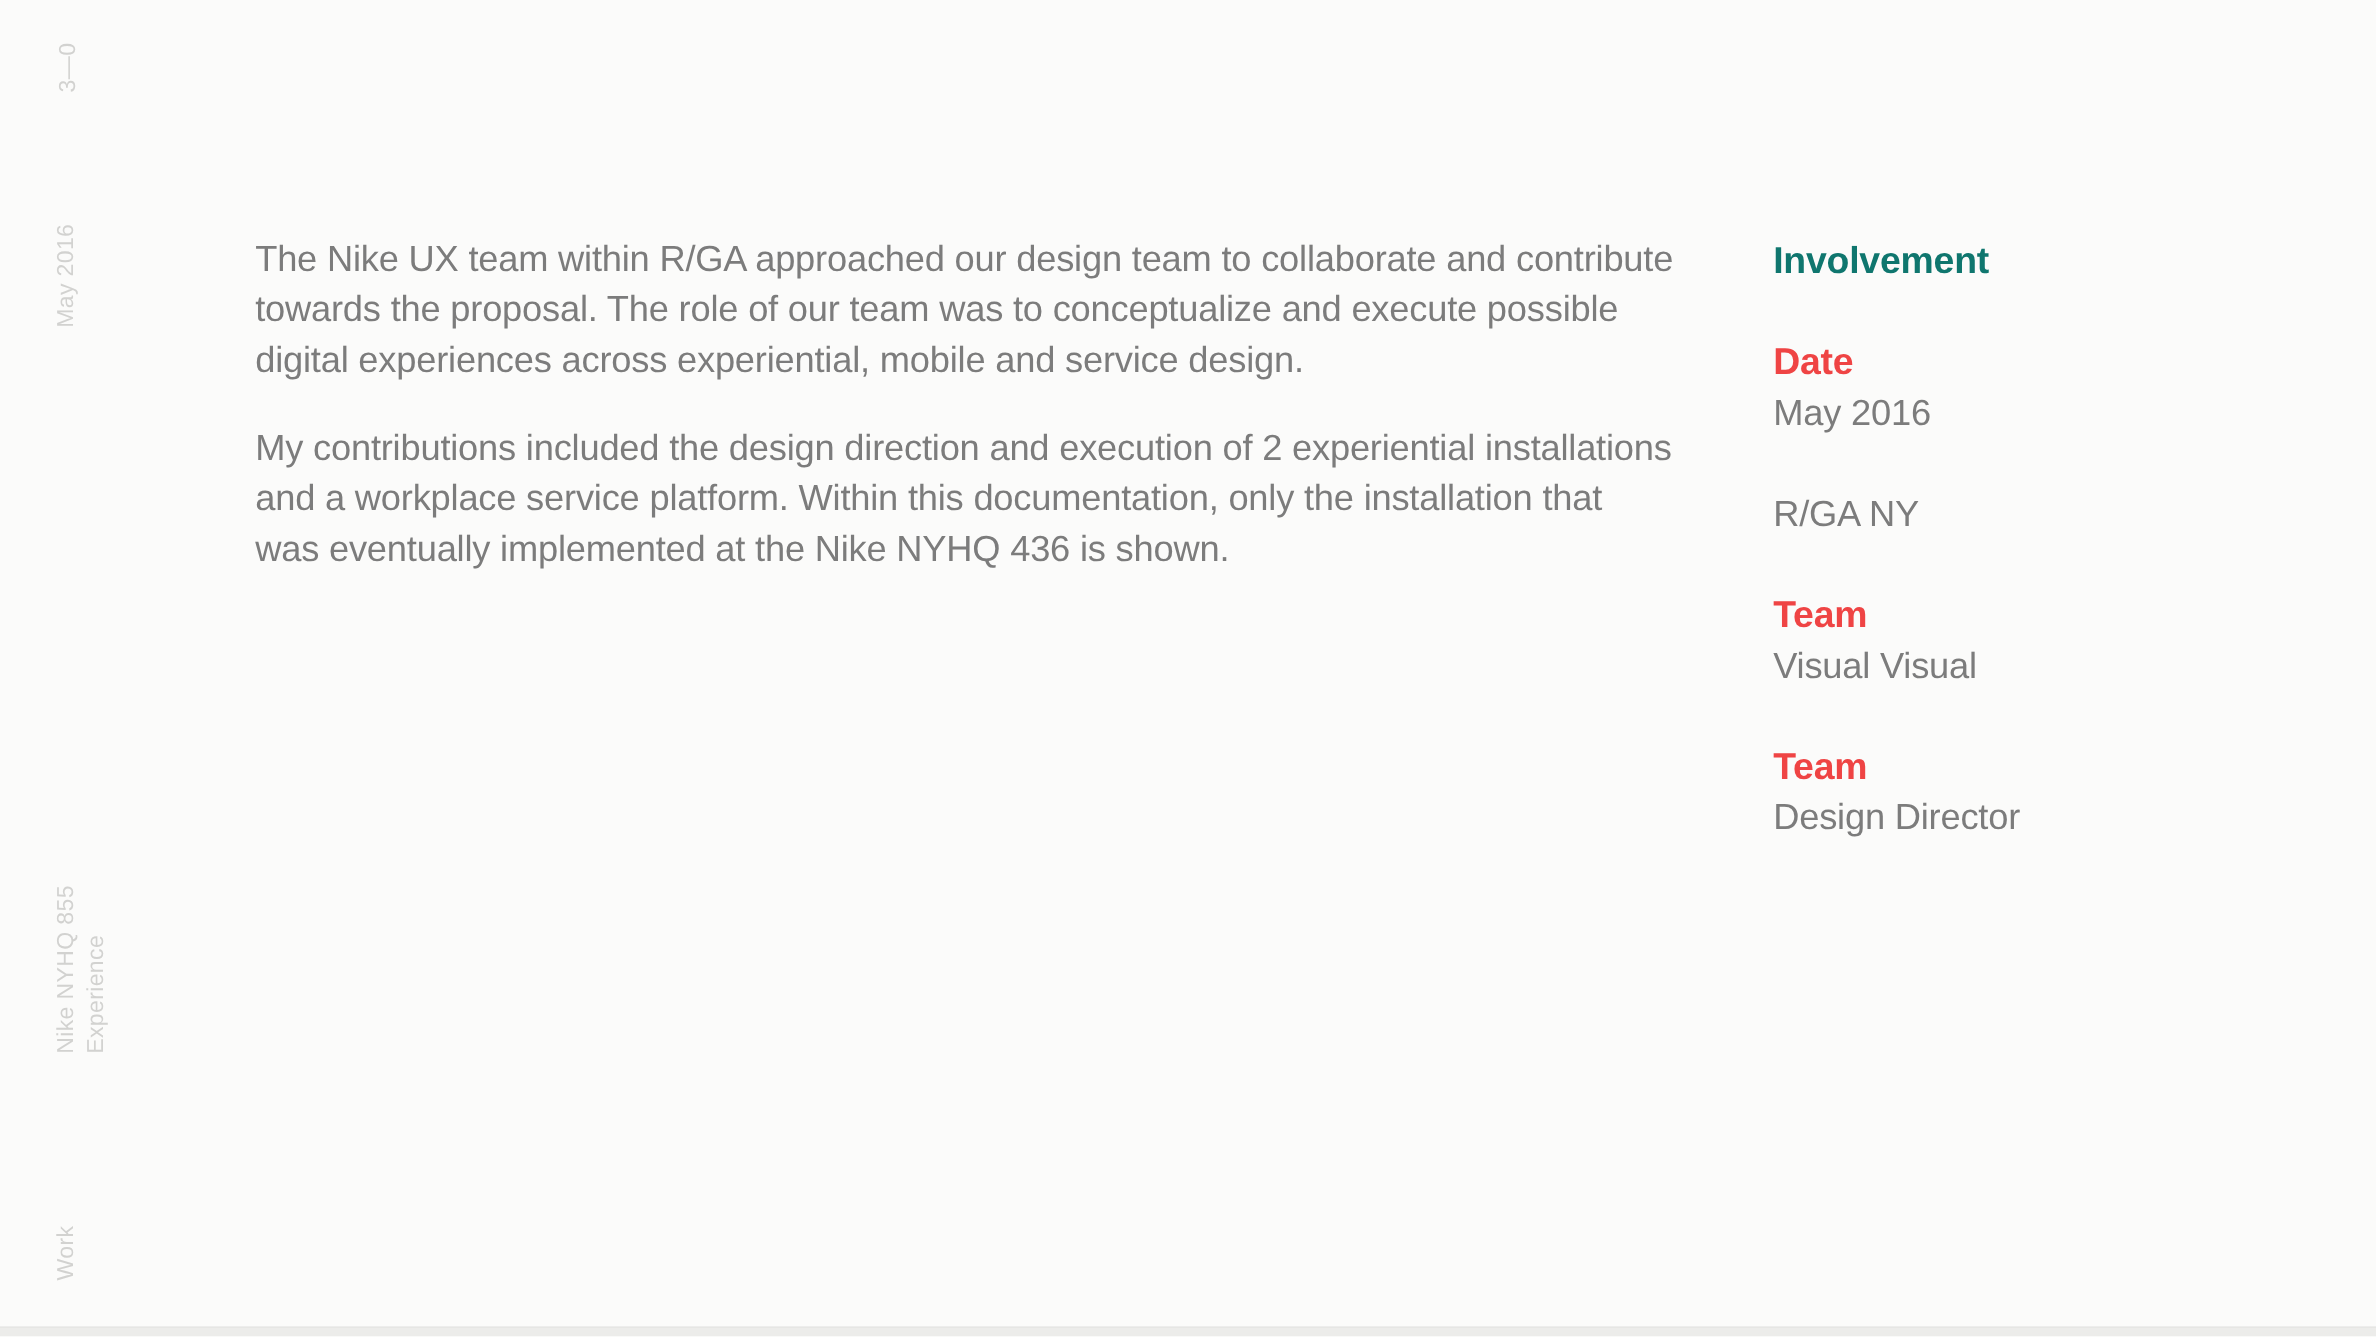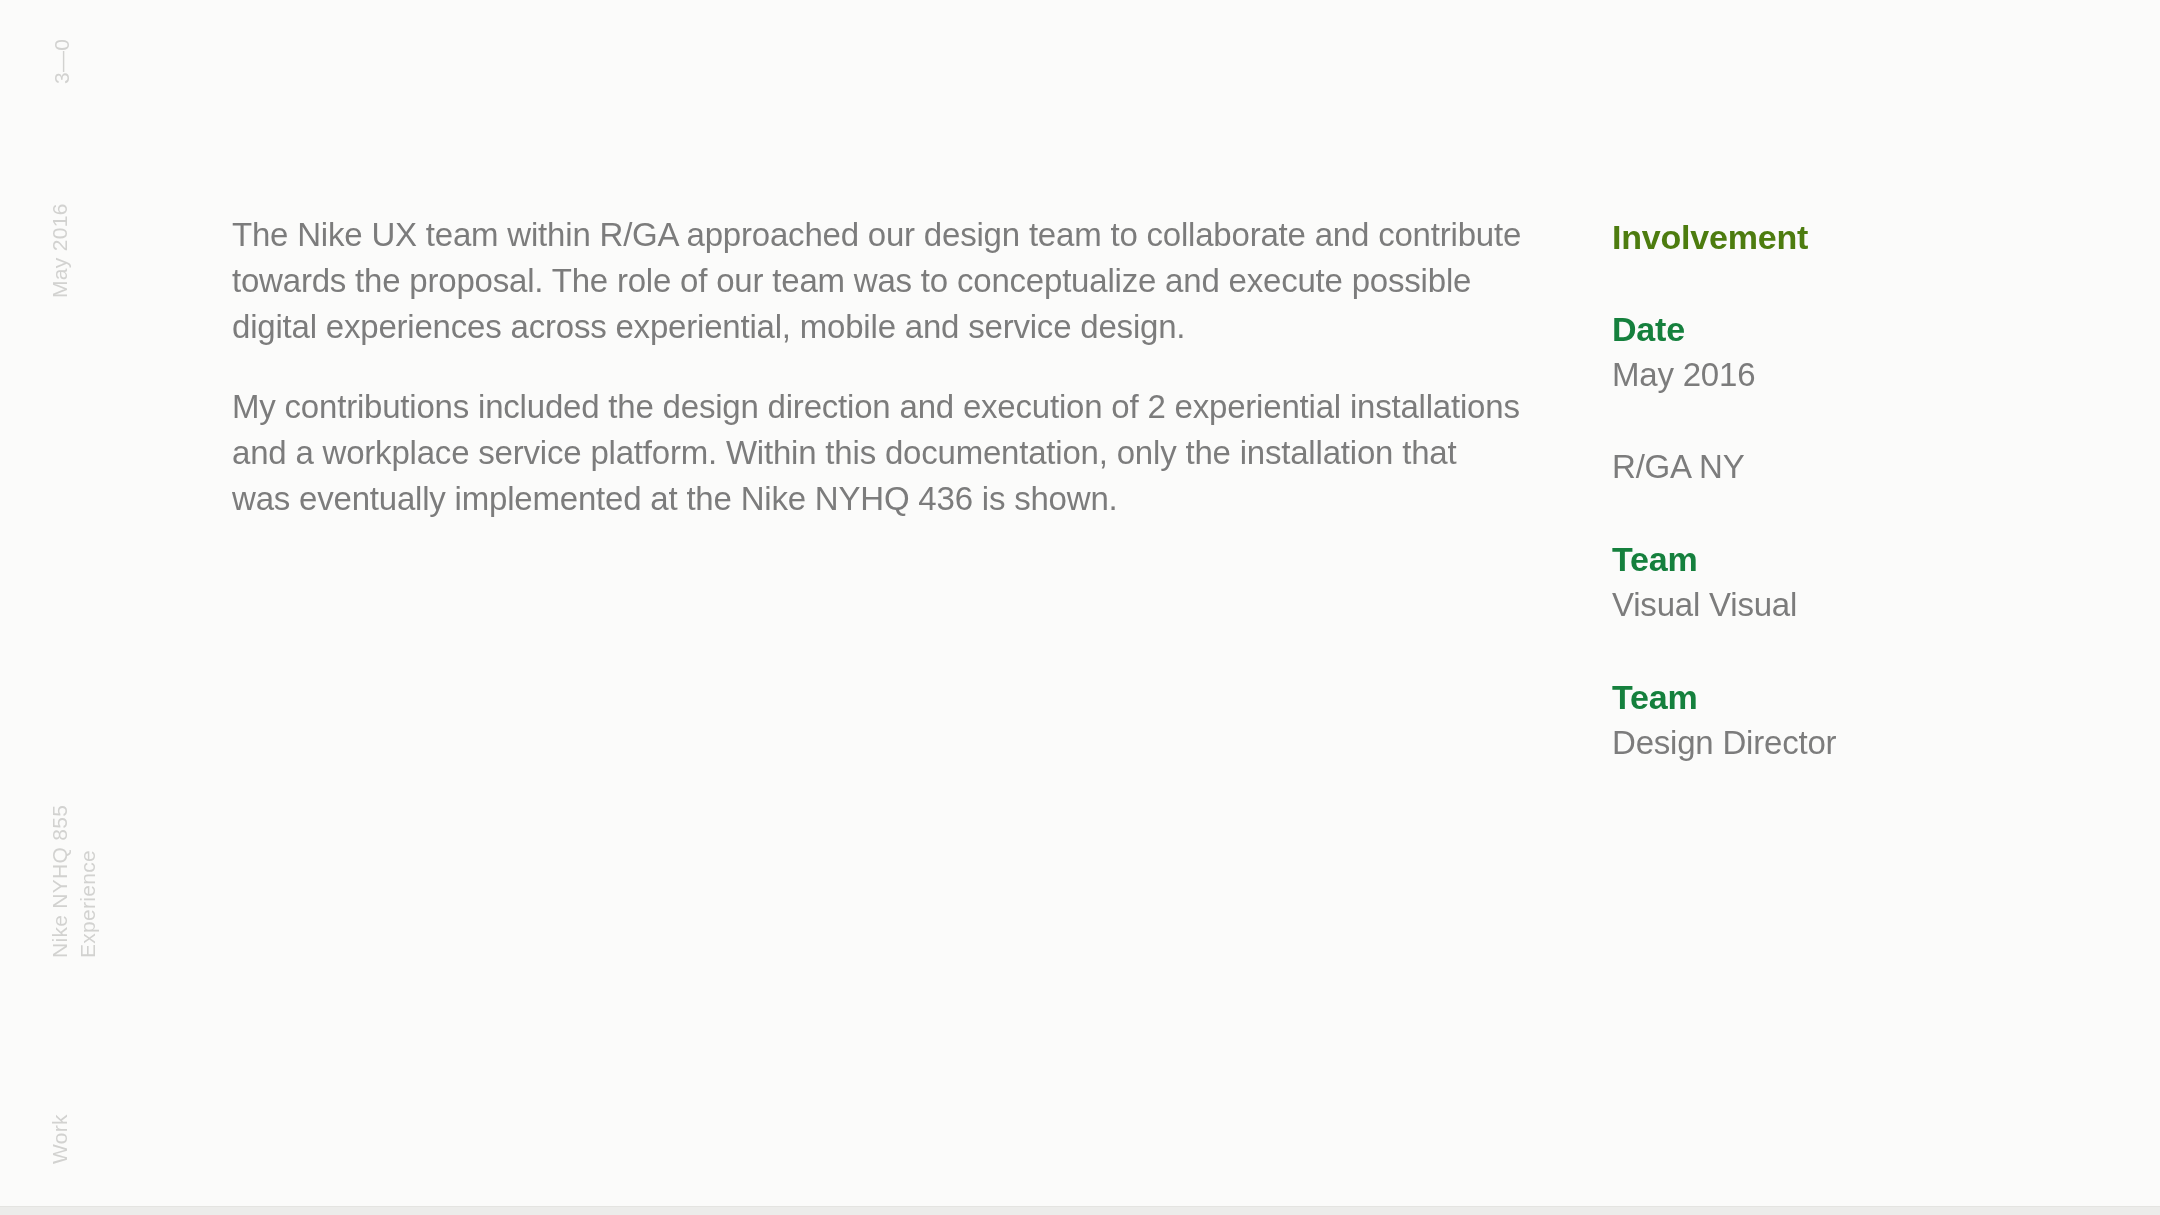--- a/index.html
+++ b/index.html
@@ -56,28 +56,28 @@
     width: 460px;
     font-size: 33px;
     line-height: 46px;
     letter-spacing: -0.2px;
   }
   .details .heading {
     margin: 0;
     font-size: 34px;
     line-height: 46px;
     font-weight: bold;
-    color: #4d7c0f;
+    color: #0f766e;
   }
   .details .group { margin-top: 46px; }
   .details .label {
     font-size: 34px;
     line-height: 46px;
     font-weight: bold;
-    color: #15803d;
+    color: #ef4444;
   }
   .details .value {
     font-size: 33px;
     line-height: 46px;
     color: #7c7c7c;
   }
 
   
   .bottom-edge {
     position: absolute;

